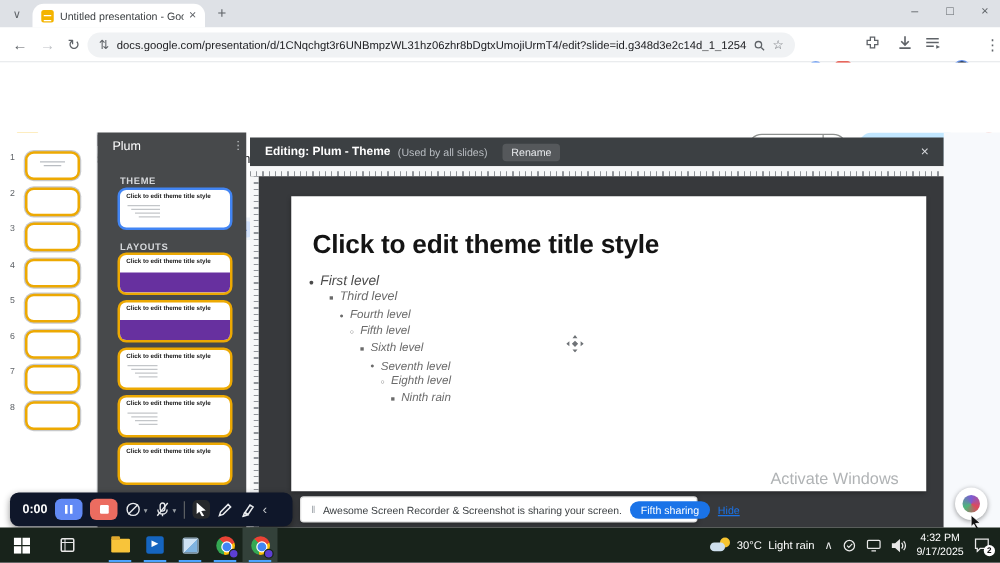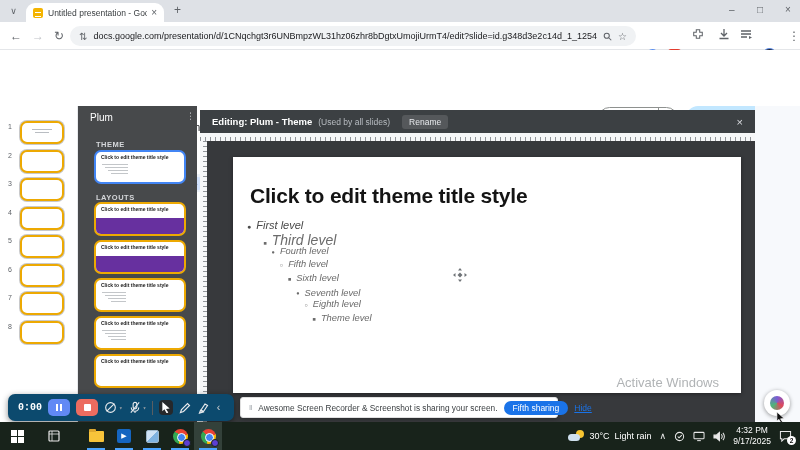--- a/index.html
+++ b/index.html
@@ -101,21 +101,21 @@
   .b-marker{margin-right:5px;color:#5a5a5a;}
   .b-text{white-space:nowrap;font-style:italic;}
   .wm1{position:absolute;right:22px;bottom:3px;font-size:13px;color:#b0b3b5;}
   .wm2{position:absolute;left:422px;top:254px;font-size:9px;color:#83878a;}
   .move-ic{position:absolute;left:220px;top:111px;color:#6f7377;}
 
   
   .sidepanel{left:755px;top:106px;width:45px;height:316px;background:#f7f9fc;}
 
   
-  .recorder{left:8px;top:394px;width:226px;height:27px;background:#0c4a6e;border-radius:7px;box-shadow:0 2px 6px rgba(0,0,0,.45);display:flex;align-items:center;padding:0 10px;gap:6px;font-family:Liberation Mono, monospace;}
+  .recorder{left:8px;top:394px;width:226px;height:27px;background:#0f172a;border-radius:7px;box-shadow:0 2px 6px rgba(0,0,0,.45);display:flex;align-items:center;padding:0 10px;gap:6px;}
   .rec-time{font-size:10px;font-weight:bold;color:#fff;}
   .rec-btn{width:22px;height:17px;border-radius:5px;display:flex;align-items:center;justify-content:center;}
   .rec-pause{background:#6189f5;}
   .rec-stop{background:#ec6c60;}
   .pause-bars{width:6px;height:7px;border-left:2px solid #fff;border-right:2px solid #fff;}
   .stop-sq{width:7px;height:7px;background:#fff;border-radius:1px;}
   .rec-ic{color:#e8eaed;}
   .rec-caret{font-size:6px;color:#9aa0a6;margin-left:-4px;}
   .rec-sep{width:1px;height:14px;background:#5a5e62;}
   .rec-cursor{background:#26282b;border-radius:4px;padding:2px;}
@@ -467,21 +467,21 @@
     <div class="ruler-v"></div>
     <div class="slide">
       <div class="slide-title">Click to edit theme title style</div>
       <div class="bullets" id="bullets">
           <div class="b-row" style="margin-left: 0px;">
             <span class="b-marker" style="font-size:7px;color:#4a4a4a">●</span>
             <span class="b-text" style="font-size:11px;color:#4a4a4a">First level</span>
           </div>
           <div class="b-row" style="margin-left: 16.4px;">
             <span class="b-marker" style="font-size:5.5px;color:#6b6b6b">■</span>
-            <span class="b-text" style="font-size:14px;color:#6b6b6b">Third level</span>
+            <span class="b-text" style="font-size:10px;color:#6b6b6b">Third level</span>
           </div>
           <div class="b-row" style="margin-left: 24.6px;">
             <span class="b-marker" style="font-size:5.5px;color:#6b6b6b">●</span>
             <span class="b-text" style="font-size:9.3px;color:#6b6b6b">Fourth level</span>
           </div>
           <div class="b-row" style="margin-left: 32.8px;">
             <span class="b-marker" style="font-size:5.5px;color:#6b6b6b">○</span>
             <span class="b-text" style="font-size:9.3px;color:#6b6b6b">Fifth level</span>
           </div>
           <div class="b-row" style="margin-left: 41px;">
@@ -491,21 +491,21 @@
           <div class="b-row" style="margin-left: 49.2px; align-items: center;">
             <span class="b-marker" style="font-size:5.5px;color:#6b6b6b">●</span>
             <span class="b-text" style="font-size:9.3px;color:#6b6b6b">Seventh level</span>
           </div>
           <div class="b-row" style="margin-left: 57.4px;">
             <span class="b-marker" style="font-size:5.5px;color:#6b6b6b">○</span>
             <span class="b-text" style="font-size:9.3px;color:#6b6b6b">Eighth level</span>
           </div>
           <div class="b-row" style="margin-left: 65.6px;">
             <span class="b-marker" style="font-size:5.5px;color:#6b6b6b">■</span>
-            <span class="b-text" style="font-size:9.3px;color:#6b6b6b">Theme level</span>
+            <span class="b-text" style="font-size:9.3px;color:#6b6b6b">Ninth rain</span>
           </div>
         </div>
       <span class="move-ic">
         <svg width="14" height="14" viewBox="0 0 14 14" fill="#6f7377">
             <path d="M7 0l2 2.5H5zM7 14l-2-2.5h4zM0 7l2.5-2v4zM14 7l-2.5 2V5zM7 4.5L9.5 7 7 9.5 4.5 7z"></path>
           </svg>
       </span>
       <div class="wm1">Activate Windows</div>
     </div>
   </div>

